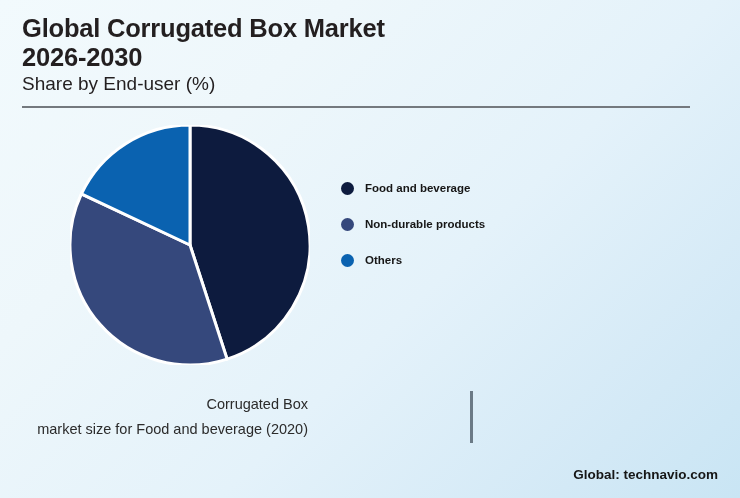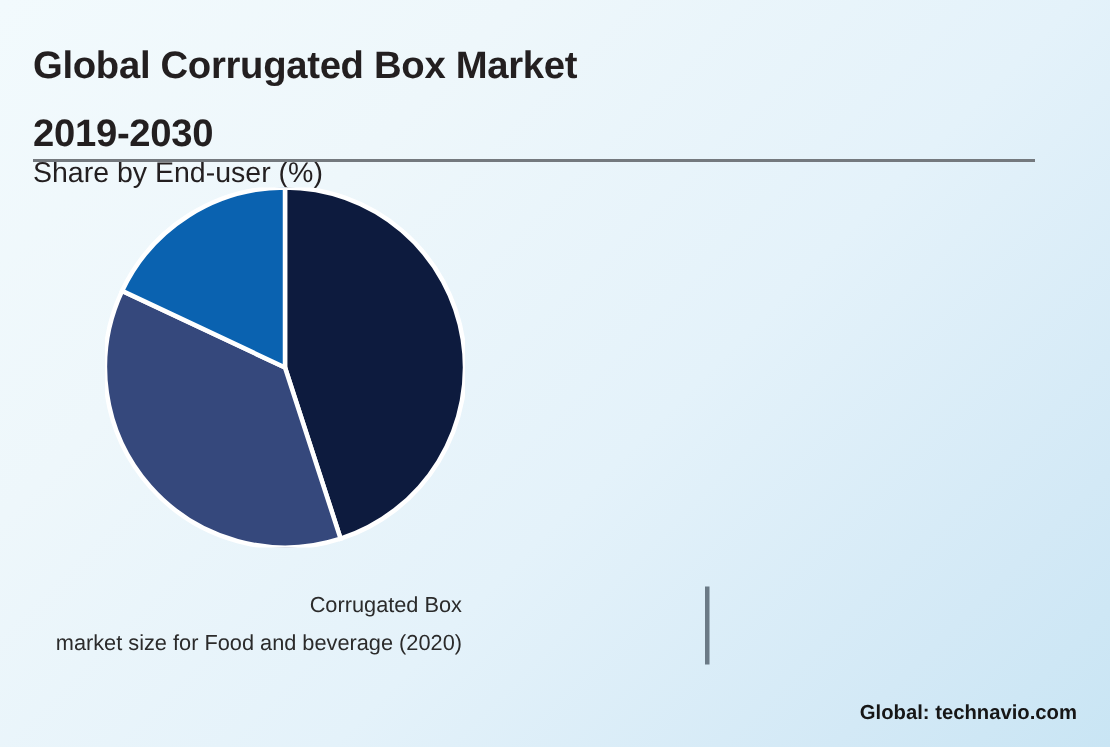--- a/index.html
+++ b/index.html
@@ -27,21 +27,20 @@
     top: 14px;
     width: 670px;
   }
   .title-line {
     font-size: 25.5px;
     font-weight: bold;
     color: #231f20;
     line-height: 1.14;
     letter-spacing: -0.2px;
     white-space: nowrap;
-    margin-top: 16px;
   }
   .subtitle-line {
     font-size: 19px;
     font-weight: normal;
     color: #231f20;
     line-height: 1.18;
     margin-top: 1px;
     white-space: nowrap;
   }
   #title-rule {
@@ -139,36 +138,50 @@
     white-space: nowrap;
   }
 </style>
 </head>
 <body>
 
 <div id="infographic">
 
   <div id="header">
     <div class="title-line">Global Corrugated Box Market</div>
-    <div class="title-line">2019-2030</div>
+    <div class="title-line">2026-2030</div>
     <div class="subtitle-line">Share by End-user (%)</div>
   </div>
 
   <div id="title-rule"></div>
 
   <div id="pie-wrap">
     <svg id="pie-svg" viewBox="0 0 240 240">
       <g>
         <path d="M 120 120 L 120.00 0.00 A 120 120 0 0 1 157.08 234.13 Z" fill="#0d1b3e" stroke="#ffffff" stroke-width="3"></path>
         <path d="M 120 120 L 157.08 234.13 A 120 120 0 0 1 11.42 68.91 Z" fill="#35487c" stroke="#ffffff" stroke-width="3"></path>
         <path d="M 120 120 L 11.42 68.91 A 120 120 0 0 1 120.00 0.00 Z" fill="#0a62b0" stroke="#ffffff" stroke-width="3"></path>
       </g>
     </svg>
   </div>
 
+  <div id="legend">
+    <div class="legend-item">
+      <span class="legend-dot" style="background:#0d1b3e"></span>
+      <span class="legend-label">Food and beverage</span>
+    </div>
+    <div class="legend-item">
+      <span class="legend-dot" style="background:#35487c"></span>
+      <span class="legend-label">Non-durable products</span>
+    </div>
+    <div class="legend-item">
+      <span class="legend-dot" style="background:#0a62b0"></span>
+      <span class="legend-label">Others</span>
+    </div>
+  </div>
 
   <div id="callout">
     <div id="callout-desc">
       <div>Corrugated Box</div>
       <div>market size for Food and beverage (2020)</div>
     </div>
     <div id="callout-divider"></div>
   </div>
 
   <div id="source">Global: technavio.com</div>

